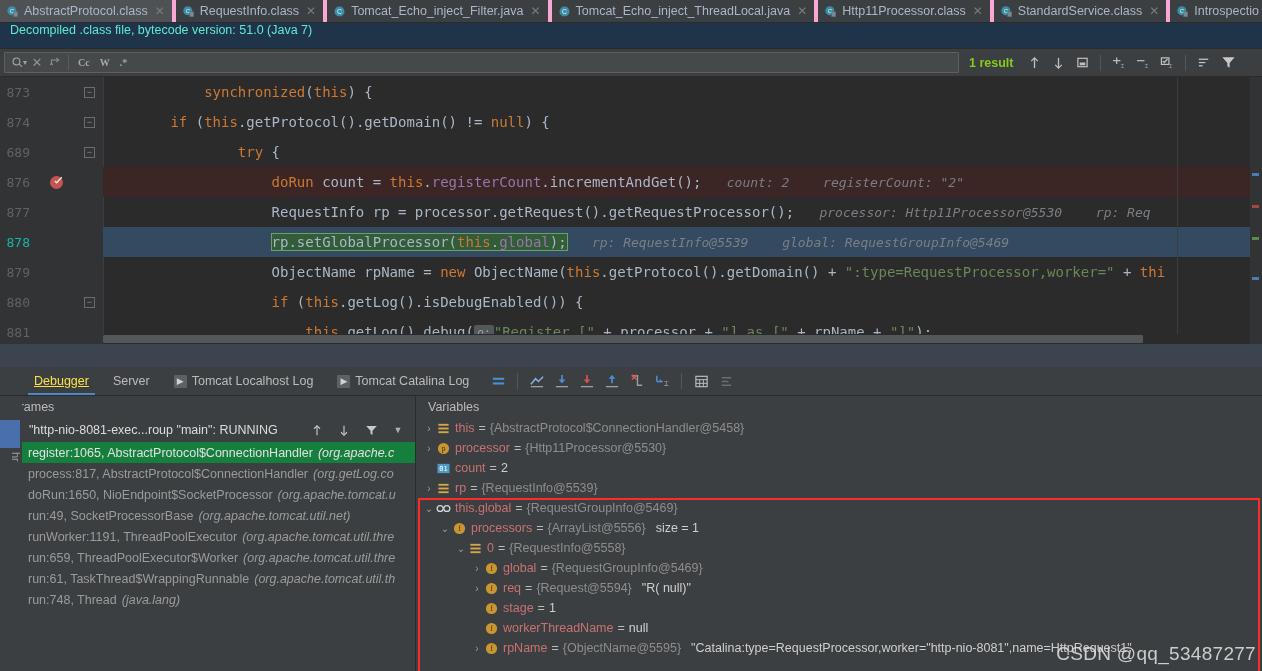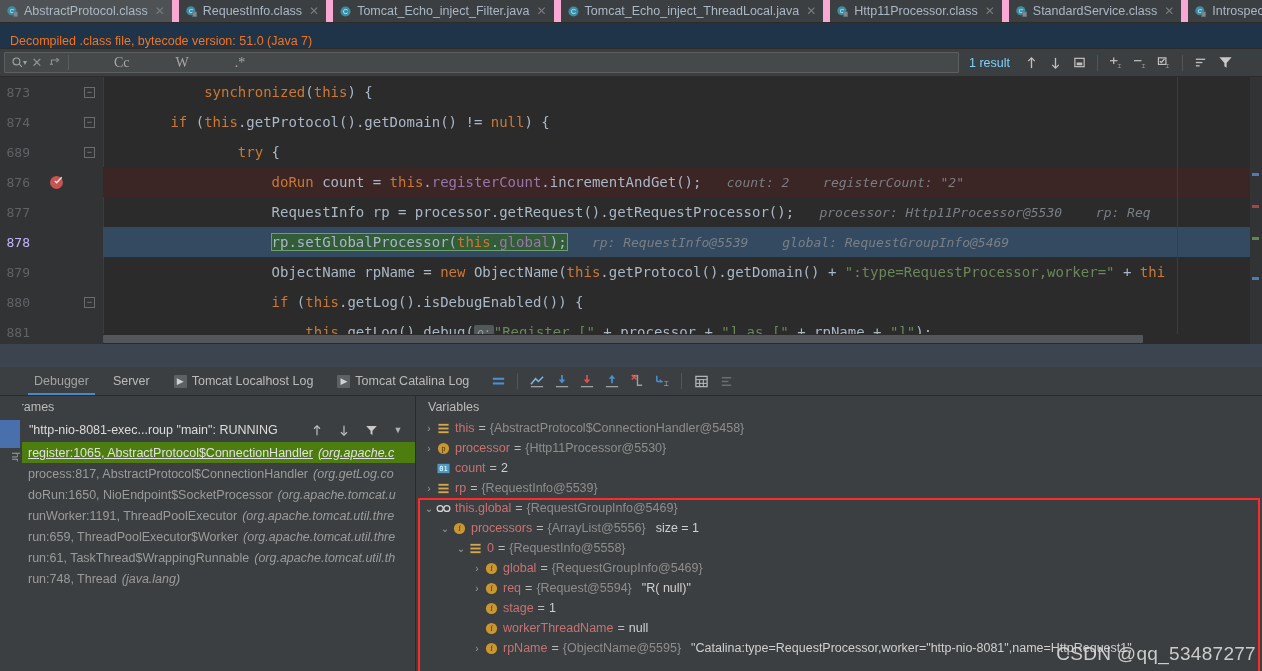--- a/index.html
+++ b/index.html
@@ -21,34 +21,34 @@
     height: 22px; background:#3c3f41;
     display:flex; align-items:stretch;
     border-bottom:1px solid #2b2b2b;
     overflow:hidden;
     white-space:nowrap;
   }
   .tab {
     display:flex; align-items:center; gap:5px;
     padding:0 7px 0 6px;
     font-size:12.5px; color:#a9b7c6;
-    border-right:7px solid #f9a8d4;
+    border-right:4px solid #f9a8d4;
     flex:0 0 auto;
     position:relative;
   }
   .tab.active { background:#4e5254; }
   .tab .tlabel{ white-space:nowrap; }
   .tab .tclose{ color:#777c80; font-size:12px; margin-left:2px; }
   .ficon{ width:13px;height:13px;flex:0 0 13px;position:relative; }
   .ficon svg{display:block}
 
   
   .notice {
-    height:25px; background:#1f3449; color:#f97316;
-    display:flex; align-items:flex-end; padding:0 10px;
+    height:25px; background:#1f3449; color:#5eead4;
+    display:flex; align-items:flex-start; padding:0 10px;
     font-size:12.5px; border-bottom:1px solid #2b2b2b;
   }
 
   
   .findbar{
     height:27px; background:#3c3f41; display:flex; align-items:center;
     border-bottom:1px solid #2b2b2b;
   }
   .find-left{
     display:flex;align-items:center; height:21px; margin-left:4px;
@@ -56,43 +56,43 @@
     width:955px; box-sizing:border-box; padding:0 4px;
   }
   .find-ico{width:16px;height:16px;display:flex;align-items:center;justify-content:center;color:#a0a0a0}
   .find-input{
     flex:1; font-size:12.5px; color:#c8c8c8; background:transparent;
     border:0; outline:none; font-family:"Liberation Sans",sans-serif;
     padding:0 4px; height:19px;
   }
   .find-btn{ width:18px;height:18px;display:flex;align-items:center;justify-content:center;color:#8f9396;font-size:13px;}
   .find-sep{width:1px;height:15px;background:#5a5d5e;margin:0 4px;}
-  .opt{ font-size:14px; color:#a7a7a7; padding:0 5px; font-weight:400; font-family:"Liberation Serif",serif;margin-left:36px;}
+  .opt{ font-size:10px; color:#a7a7a7; padding:0 5px; font-weight:700; font-family:"Liberation Serif",serif;}
   .find-right{ display:flex;align-items:center; gap:2px; padding-left:10px; color:#b6b6b6; }
-  .result-count{ font-size:12.5px; color:#7dd3fc; margin-right:8px;}
+  .result-count{ font-size:12.5px; color:#84cc16; margin-right:8px;font-weight:bold;}
   .ibtn{width:22px;height:20px;display:flex;align-items:center;justify-content:center;color:#c0c0c0;}
   .vsep{width:1px;height:16px;background:#555;margin:0 5px;}
 
   
   .editor{
     position:relative; height:267px; background:#2b2b2b; overflow:hidden;
   }
   .gutter{
     position:absolute; left:0; top:0; bottom:0; width:103px;
     background:#313335;
   }
   .gutter-line{
     position:relative; height:30px;
     display:flex; align-items:center;
   }
   .lnum{
     position:absolute; right:73px; font-size:13px; color:#606366;
     font-family:"DejaVu Sans Mono", monospace;
   }
-  .lnum.cur{ color:#c4b5fd; }
+  .lnum.cur{ color:#14b8a6; }
   .fold{
     position:absolute; left:84px; width:11px; height:11px;
     border:1px solid #6a6d6e; box-sizing:border-box;
     display:flex;align-items:center;justify-content:center;
     color:#8c8f91; font-size:9px; line-height:1; background:#313335;
   }
   .bp{
     position:absolute; left:50px; width:13px;height:13px;border-radius:50%;
     background:#c75450;
   }
@@ -138,21 +138,21 @@
   
   .debugwin{ position:relative; background:#3c3f41; height:calc(671px - 22px - 25px - 27px - 267px - 23px); }
   .dbg-tabs{
     height:28px; display:flex; align-items:center; gap:0px;
     border-bottom:1px solid #2b2b2b; padding-left:22px;
   }
   .dbg-tab{
     height:27px; display:flex;align-items:center; gap:5px; padding:0 12px;
     font-size:12.5px; color:#bbbbbb; position:relative;
   }
-  .dbg-tab.active{ color:#a3a3a3; }
+  .dbg-tab.active{ color:#fde047;text-decoration:underline; }
   .dbg-tab.active:after{
     content:""; position:absolute; left:6px; right:6px; bottom:0; height:2px; background:#4a88c7;
   }
   .runico{
     width:13px;height:13px;background:#5c6164;display:flex;align-items:center;justify-content:center;
     color:#cfd2d4; font-size:9px; border-radius:1px;
   }
   .dbg-tools{ display:flex; align-items:center; gap:3px; margin-left:6px;}
   .ticon{ width:22px;height:22px;display:flex;align-items:center;justify-content:center;}
 
@@ -167,21 +167,21 @@
   .threadrow{
     height:24px; display:flex; align-items:center; gap:5px; padding:0 6px 0 12px;
     font-size:12.5px; color:#dcdcdc;
   }
   .threadrow .tsel{ flex:1; display:flex; align-items:center; gap:6px; }
   .framelist{ position:relative; }
   .framerow{
     height:21px; display:flex; align-items:center; padding-left:28px;
     font-size:12.5px; color:#9b9b9b; white-space:nowrap; overflow:hidden;
   }
-  .framerow.sel{ background:#4d7c0f; color:#e0e0e0;text-decoration:underline; }
+  .framerow.sel{ background:#15803d; color:#e0e0e0; }
   .framerow .pkg{ font-style:italic; margin-left:5px; }
 
   .varrow{
     height:20px; display:flex; align-items:center; white-space:nowrap;
     font-size:12.5px; overflow:hidden;
   }
   .arrow{ width:14px; text-align:center; color:#9a9a9a; font-size:10px; flex:0 0 14px;}
   .vicon{ width:15px; height:15px; flex:0 0 15px; margin-right:4px; display:flex;align-items:center;justify-content:center;}
   .vname{ color:#c77272; }
   .veq{ color:#bbbbbb; margin:0 4px; }
@@ -555,20 +555,24 @@
             </div>
             <div class="framerow">
               <span>process:817, AbstractProtocol$ConnectionHandler</span>
               <span class="pkg">(org.getLog.co</span>
             </div>
             <div class="framerow">
               <span>doRun:1650, NioEndpoint$SocketProcessor</span>
               <span class="pkg">(org.apache.tomcat.u</span>
             </div>
             <div class="framerow">
+              <span>run:49, SocketProcessorBase</span>
+              <span class="pkg">(org.apache.tomcat.util.net)</span>
+            </div>
+            <div class="framerow">
               <span>runWorker:1191, ThreadPoolExecutor</span>
               <span class="pkg">(org.apache.tomcat.util.thre</span>
             </div>
             <div class="framerow">
               <span>run:659, ThreadPoolExecutor$Worker</span>
               <span class="pkg">(org.apache.tomcat.util.thre</span>
             </div>
             <div class="framerow">
               <span>run:61, TaskThread$WrappingRunnable</span>
               <span class="pkg">(org.apache.tomcat.util.th</span>

